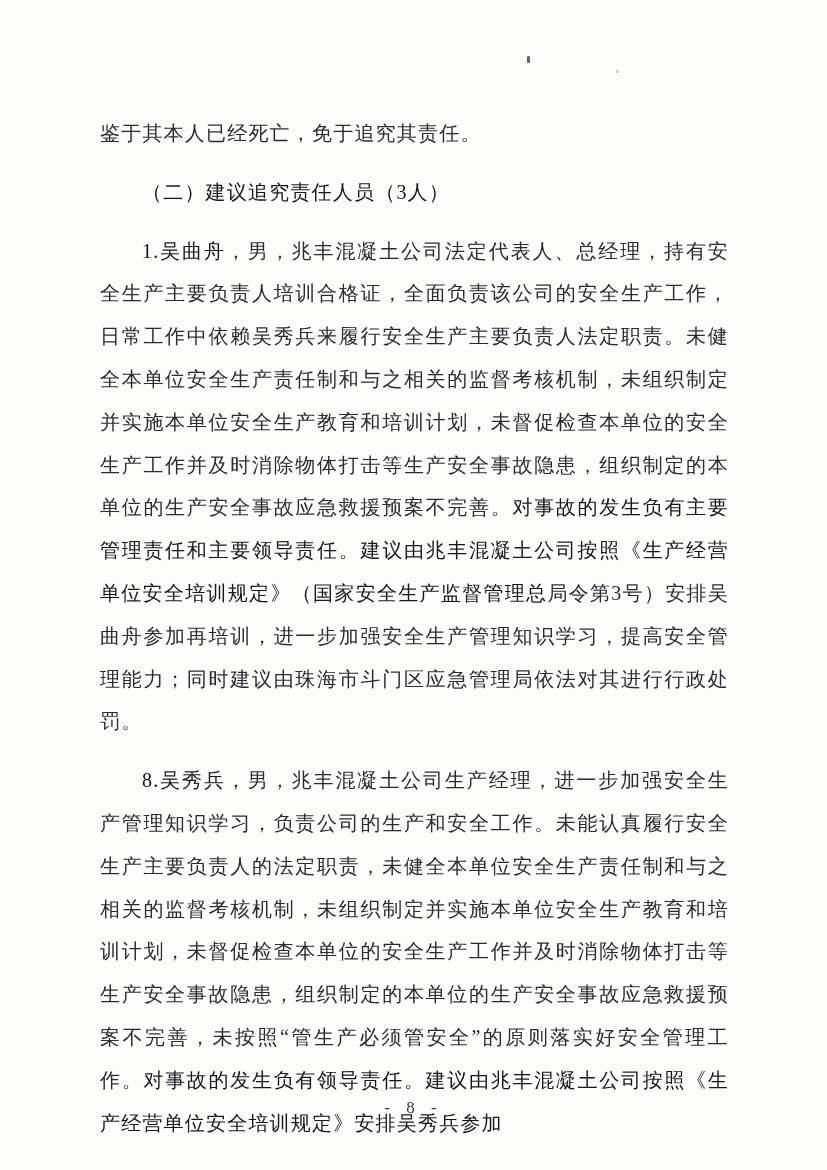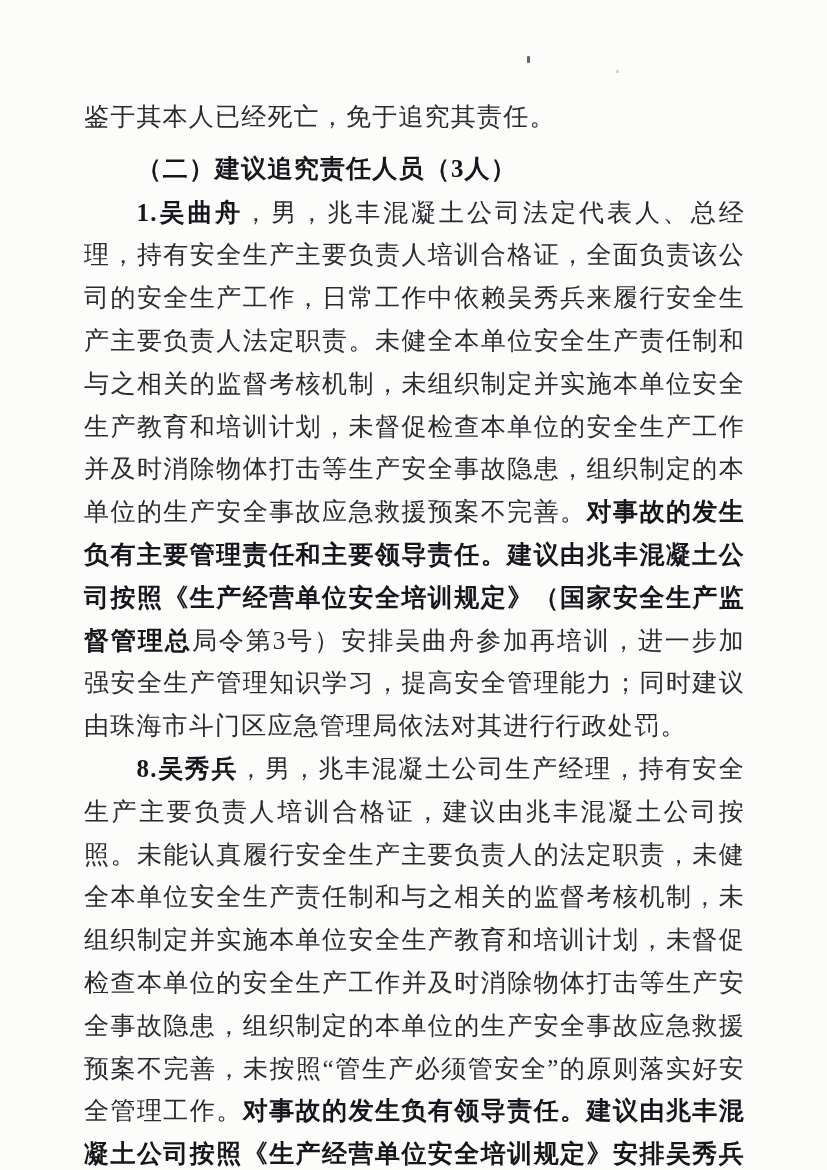--- a/index.html
+++ b/index.html
@@ -11,32 +11,32 @@
   .page {
     position: relative;
     width: 827px; height: 1170px;
     background: var(--paper, #fcfcfb);
     overflow: hidden;
     box-sizing: border-box;
     padding: 96px 82px 0 84px;
   }
   .doc-body { color: var(--ink, #2a2b31); }
   .para {
-    margin: 0;
-    font-size: 25px;
+    margin: 16px;
+    font-size: 20px;
     line-height: 42.8px;
     letter-spacing: 1.2px;
     text-align: justify;
     text-justify: inter-ideograph;
     color: var(--ink, #2a2b31);
   }
   .para.indent { text-indent: 2.1em; }
   .para.heading { margin-top: 9px; margin-bottom: 1px; }
   .run { font-weight: normal; }
-  .run.bold { font-weight: bold; color: var(--ink-bold, #1c1d22); }
+  .run.bold { font-weight: normal; color: var(--ink-bold, #1c1d22); }
   .footer {
     position: absolute;
     left: 0; right: 0;
     bottom: 52px;
     text-align: center;
     font-size: 17px;
     letter-spacing: 6px;
     color: #3a3b40;
   }
   .scan-speck {
@@ -57,17 +57,17 @@
 <body>
 
 <div class="page" style="--paper: #fcfcfb; --ink: #2a2b31; --ink-bold: #16171c;">
   <div class="scan-speck"></div>
   <div class="scan-speck faint"></div>
 
   <div class="doc-body">
       <p class="para"><span class="run">鉴于其本人已经死亡，免于追究其责任。</span></p>
       <p class="para heading indent"><span class="run bold">（二）建议追究责任人员（3人）</span></p>
       <p class="para indent"><span class="run bold">1.吴曲舟</span><span class="run">，男，兆丰混凝土公司法定代表人、总经理，持有安全生产主要负责人培训合格证，全面负责该公司的安全生产工作，日常工作中依赖吴秀兵来履行安全生产主要负责人法定职责。未健全本单位安全生产责任制和与之相关的监督考核机制，未组织制定并实施本单位安全生产教育和培训计划，未督促检查本单位的安全生产工作并及时消除物体打击等生产安全事故隐患，组织制定的本单位的生产安全事故应急救援预案不完善。</span><span class="run bold">对事故的发生负有主要管理责任和主要领导责任。建议由兆丰混凝土公司按照《生产经营单位安全培训规定》（国家安全生产监督管理总</span><span class="run">局令第3号）安排吴曲舟参加再培训，进一步加强安全生产管理知识学习，提高安全管理能力；同时建议由珠海市斗门区应急管理局依法对其进行行政处罚。</span></p>
-      <p class="para indent"><span class="run bold">8.吴秀兵</span><span class="run">，男，兆丰混凝土公司生产经理，持有安全生产主要负责人培训合格证，建议由兆丰混凝土公司按照。未能认真履行安全生产主要负责人的法定职责，未健全本单位安全生产责任制和与之相关的监督考核机制，未组织制定并实施本单位安全生产教育和培训计划，未督促检查本单位的安全生产工作并及时消除物体打击等生产安全事故隐患，组织制定的本单位的生产安全事故应急救援预案不完善，未按照“管生产必须管安全”的原则落实好安全管理工作。</span><span class="run bold">对事故的发生负有领导责任。建议由兆丰混凝土公司按照《生产经营单位安全培训规定》安排吴秀兵参加</span></p>
+      <p class="para indent"><span class="run bold">8.吴秀兵</span><span class="run">，男，兆丰混凝土公司生产经理，进一步加强安全生产管理知识学习，负责公司的生产和安全工作。未能认真履行安全生产主要负责人的法定职责，未健全本单位安全生产责任制和与之相关的监督考核机制，未组织制定并实施本单位安全生产教育和培训计划，未督促检查本单位的安全生产工作并及时消除物体打击等生产安全事故隐患，组织制定的本单位的生产安全事故应急救援预案不完善，未按照“管生产必须管安全”的原则落实好安全管理工作。</span><span class="run bold">对事故的发生负有领导责任。建议由兆丰混凝土公司按照《生产经营单位安全培训规定》安排吴秀兵参加</span></p>
     </div>
 
   <div class="footer">- 8 -</div>
 </div>
 
 </body></html>

